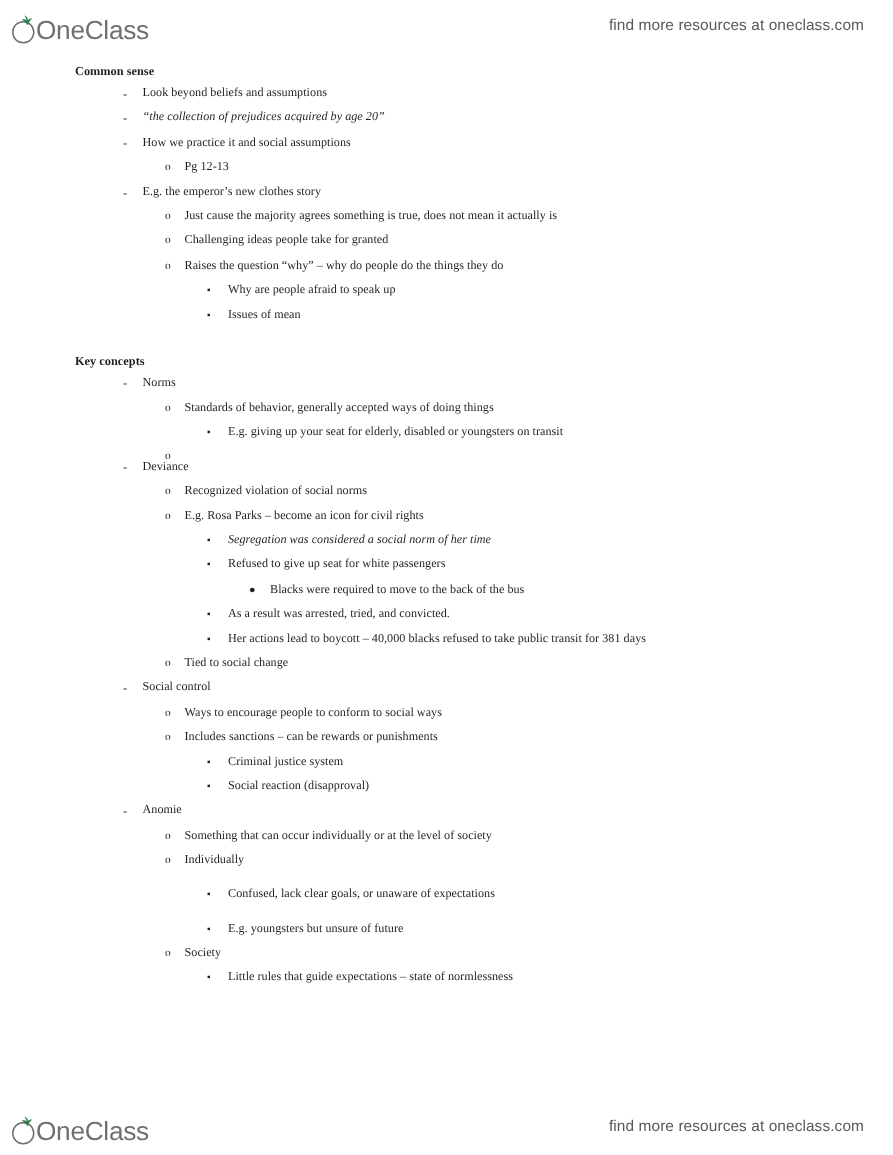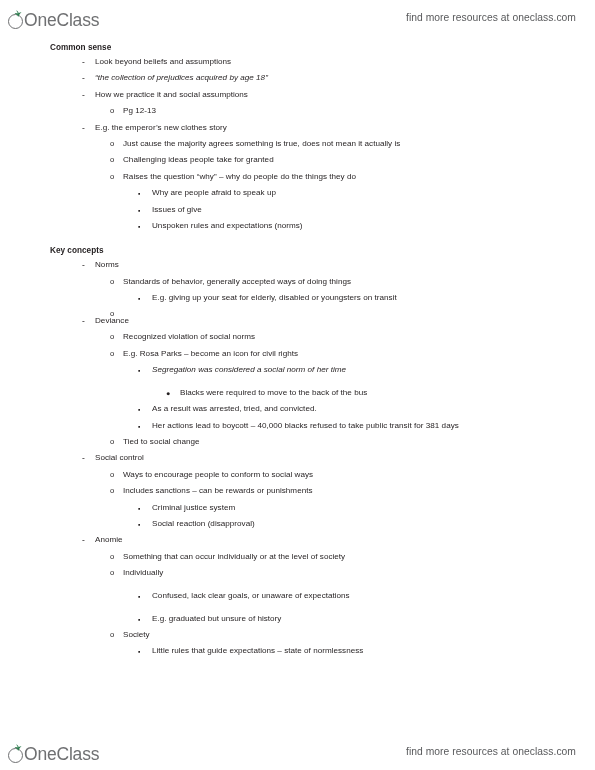--- a/index.html
+++ b/index.html
@@ -75,20 +75,21 @@
     color: #58595b;
     letter-spacing: 0.05px;
   }
 
   
   .doc {
     position: absolute;
     left: 0;
     top: 34px;
     width: 595px;
+    font-family: Liberation Serif, serif;
   }
 
   .line {
     position: relative;
     font-size: 8.1px;
     line-height: 10px;
     color: #231f20;
     white-space: nowrap;
     letter-spacing: 0.02px;
   }
@@ -149,21 +150,21 @@
     <div class="gap"></div>
     <div class="line heading">Common sense</div>
     <div class="gap-sm"></div>
     <div class="line row l1">
       <span class="marker dash">-</span>
       <span class="txt">Look beyond beliefs and assumptions</span>
     </div>
     <div style="height: 6.4px;"></div>
     <div class="line row l1">
       <span class="marker dash">-</span>
-      <span class="txt it">“the collection of prejudices acquired by age 18”</span>
+      <span class="txt it">“the collection of prejudices acquired by age 20”</span>
     </div>
     <div style="height: 6.4px;"></div>
     <div class="line row l1">
       <span class="marker dash">-</span>
       <span class="txt">How we practice it and social assumptions</span>
     </div>
     <div style="height: 6.4px;"></div>
     <div class="line row l2">
       <span class="marker circle">o</span>
       <span class="txt">Pg 12-13</span>
@@ -189,27 +190,23 @@
       <span class="txt">Raises the question “why” – why do people do the things they do</span>
     </div>
     <div style="height: 6.4px;"></div>
     <div class="line row l3">
       <span class="marker square">▪</span>
       <span class="txt">Why are people afraid to speak up</span>
     </div>
     <div style="height: 6.4px;"></div>
     <div class="line row l3">
       <span class="marker square">▪</span>
-      <span class="txt">Issues of give</span>
-    </div>
-    <div style="height: 6.4px;"></div>
-    <div class="line row l3">
-      <span class="marker square">▪</span>
-      <span class="txt">Unspoken rules and expectations (norms)</span>
-    </div>
+      <span class="txt">Issues of mean</span>
+    </div>
+    <div style="height: 6.4px;"></div>
     <div style="height: 6.4px;"></div>
     <div class="gap"></div>
     <div class="line heading">Key concepts</div>
     <div class="gap-sm"></div>
     <div class="line row l1">
       <span class="marker dash">-</span>
       <span class="txt">Norms</span>
     </div>
     <div style="height: 6.4px;"></div>
     <div class="line row l2">
@@ -239,20 +236,24 @@
     <div class="line row l2">
       <span class="marker circle">o</span>
       <span class="txt">E.g. Rosa Parks – become an icon for civil rights</span>
     </div>
     <div style="height: 6.4px;"></div>
     <div class="line row l3">
       <span class="marker square">▪</span>
       <span class="txt it">Segregation was considered a social norm of her time</span>
     </div>
     <div style="height: 6.4px;"></div>
+    <div class="line row l3">
+      <span class="marker square">▪</span>
+      <span class="txt">Refused to give up seat for white passengers</span>
+    </div>
     <div style="height: 6.4px;"></div>
     <div class="line row l4">
       <span class="marker disc">●</span>
       <span class="txt">Blacks were required to move to the back of the bus</span>
     </div>
     <div style="height: 6.4px;"></div>
     <div class="line row l3">
       <span class="marker square">▪</span>
       <span class="txt">As a result was arrested, tried, and convicted.</span>
     </div>
@@ -309,21 +310,21 @@
     <div style="height: 6.4px;"></div>
     <div style="height: 6.4px;"></div>
     <div class="line row l3">
       <span class="marker square">▪</span>
       <span class="txt">Confused, lack clear goals, or unaware of expectations</span>
     </div>
     <div style="height: 6.4px;"></div>
     <div style="height: 6.4px;"></div>
     <div class="line row l3">
       <span class="marker square">▪</span>
-      <span class="txt">E.g. graduated but unsure of history</span>
+      <span class="txt">E.g. youngsters but unsure of future</span>
     </div>
     <div style="height: 6.4px;"></div>
     <div class="line row l2">
       <span class="marker circle">o</span>
       <span class="txt">Society</span>
     </div>
     <div style="height: 6.4px;"></div>
     <div class="line row l3">
       <span class="marker square">▪</span>
       <span class="txt">Little rules that guide expectations – state of normlessness</span>

